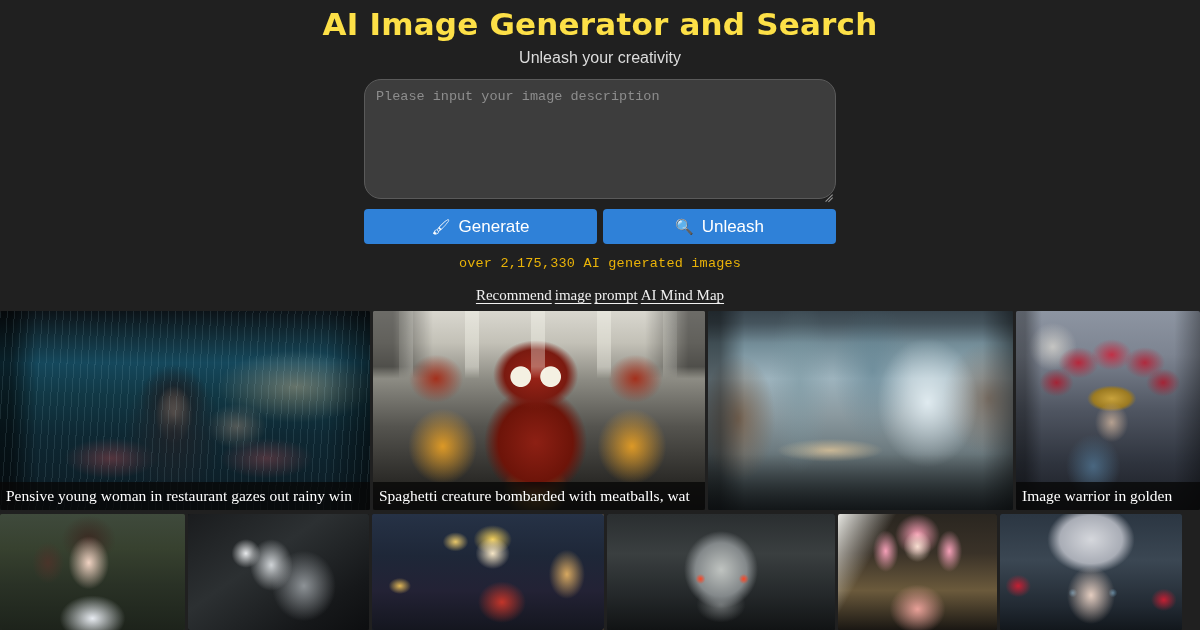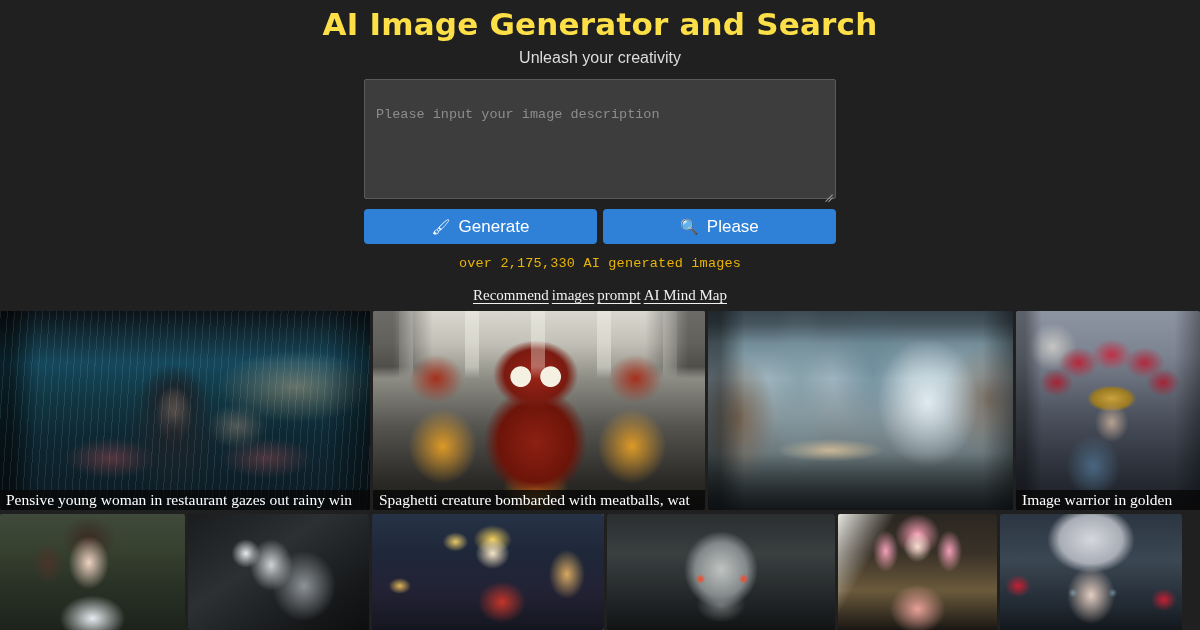--- a/index.html
+++ b/index.html
@@ -52,26 +52,26 @@
     width: 472px;
     margin: 0 auto;
     position: relative;
   }
 
   .prompt-box {
     width: 472px;
     height: 120px;
     background: #3d3d3d;
     border: 1px solid #5a5a5a;
-    border-radius: 2px;
+    border-radius: 17px;
     color: #e8e8e8;
     font-family: "Liberation Mono", monospace;
     font-size: 13.5px;
     line-height: 1.5;
-    padding: 25px 11px;
+    padding: 7px 11px;
     resize: none;
     outline: none;
     display: block;
   }
 
   .prompt-box::placeholder {
     color: #8d8d8d;
     font-family: "Liberation Mono", monospace;
     font-size: 13.5px;
   }
@@ -187,21 +187,21 @@
   .tile .art {
     position: absolute;
     inset: 0;
   }
 
   .caption {
     position: absolute;
     left: 0;
     right: 0;
     bottom: 0;
-    height: 20px;
+    height: 28px;
     display: flex;
     align-items: center;
     padding: 0 6px;
     background: rgba(8,8,8,0.80);
     color: #ffffff;
     font-family: "Liberation Serif", serif;
     font-size: 15.5px;
     line-height: 1;
     white-space: nowrap;
     overflow: hidden;
@@ -390,29 +390,29 @@
       </span>
     </div>
 
     <div class="actions">
       <button class="btn btn-generate">
         <span class="glyph">🖌</span>
         <span>Generate</span>
       </button>
       <button class="btn btn-search">
         <span class="glyph">🔍</span>
-        <span>Please</span>
+        <span>Unleash</span>
       </button>
     </div>
 
     <div class="stat-line">over 2,175,330 AI generated images</div>
 
     <nav class="navlinks">
       <a class="navlink">Recommend</a>
-      <a class="navlink">images</a>
+      <a class="navlink">image</a>
       <a class="navlink">prompt</a>
       <a class="navlink">AI Mind Map</a>
     </nav>
 
   </div>
 
   <div class="gallery">
     <div class="grid-row row-1" id="gallery-row-1">
         <div class="tile" style="width: 370px;">
           <div class="art art-restaurant"></div>

